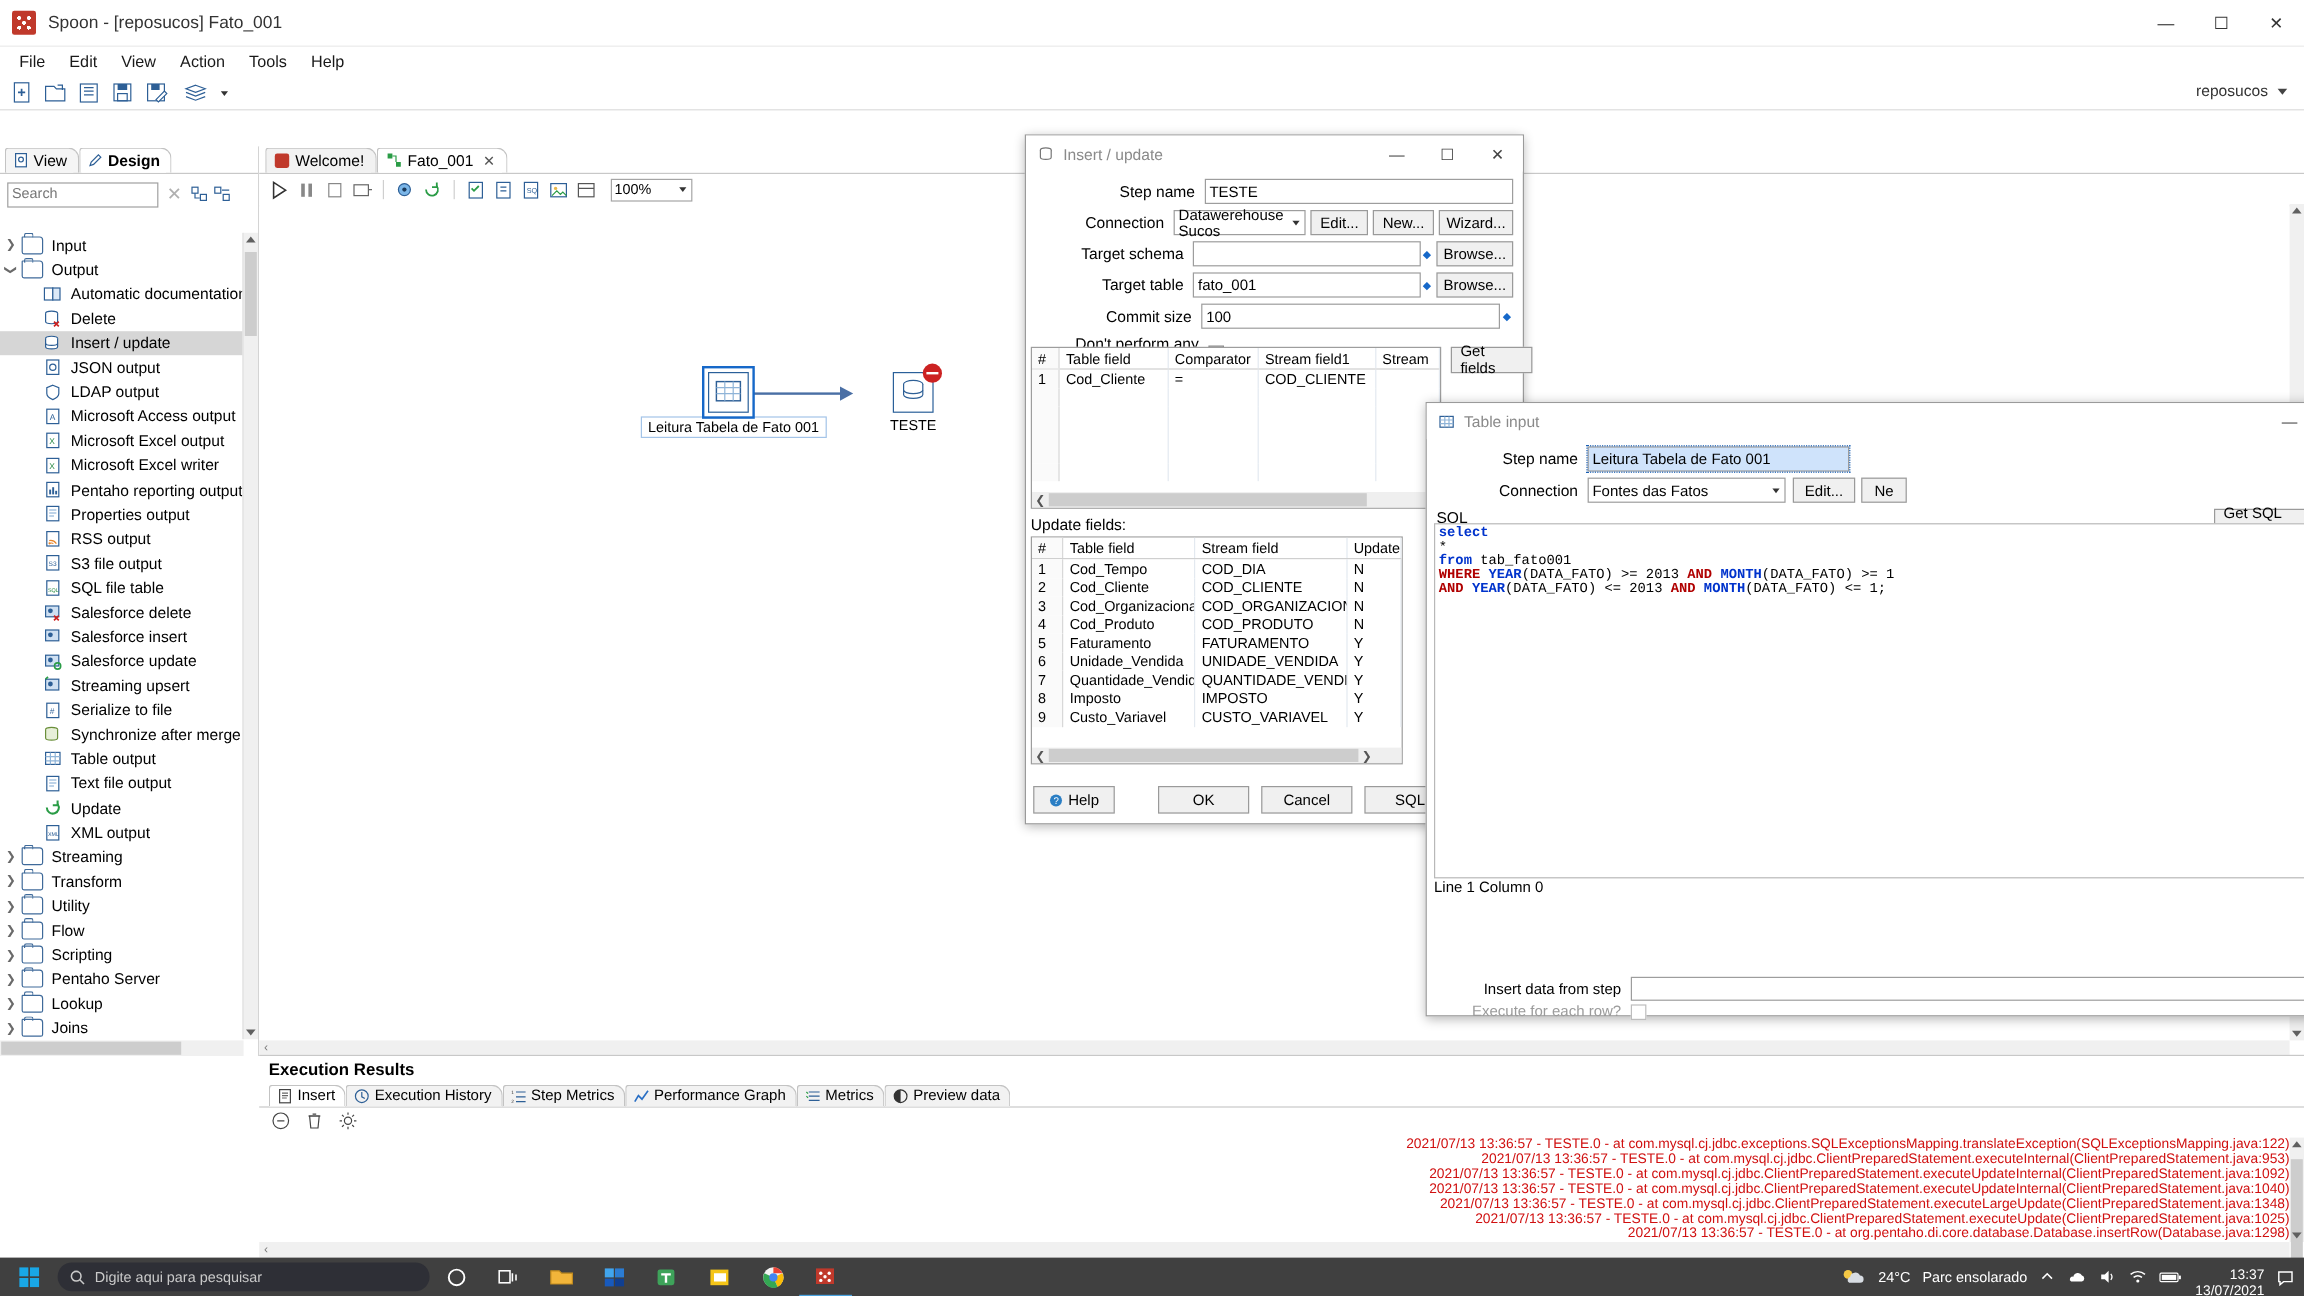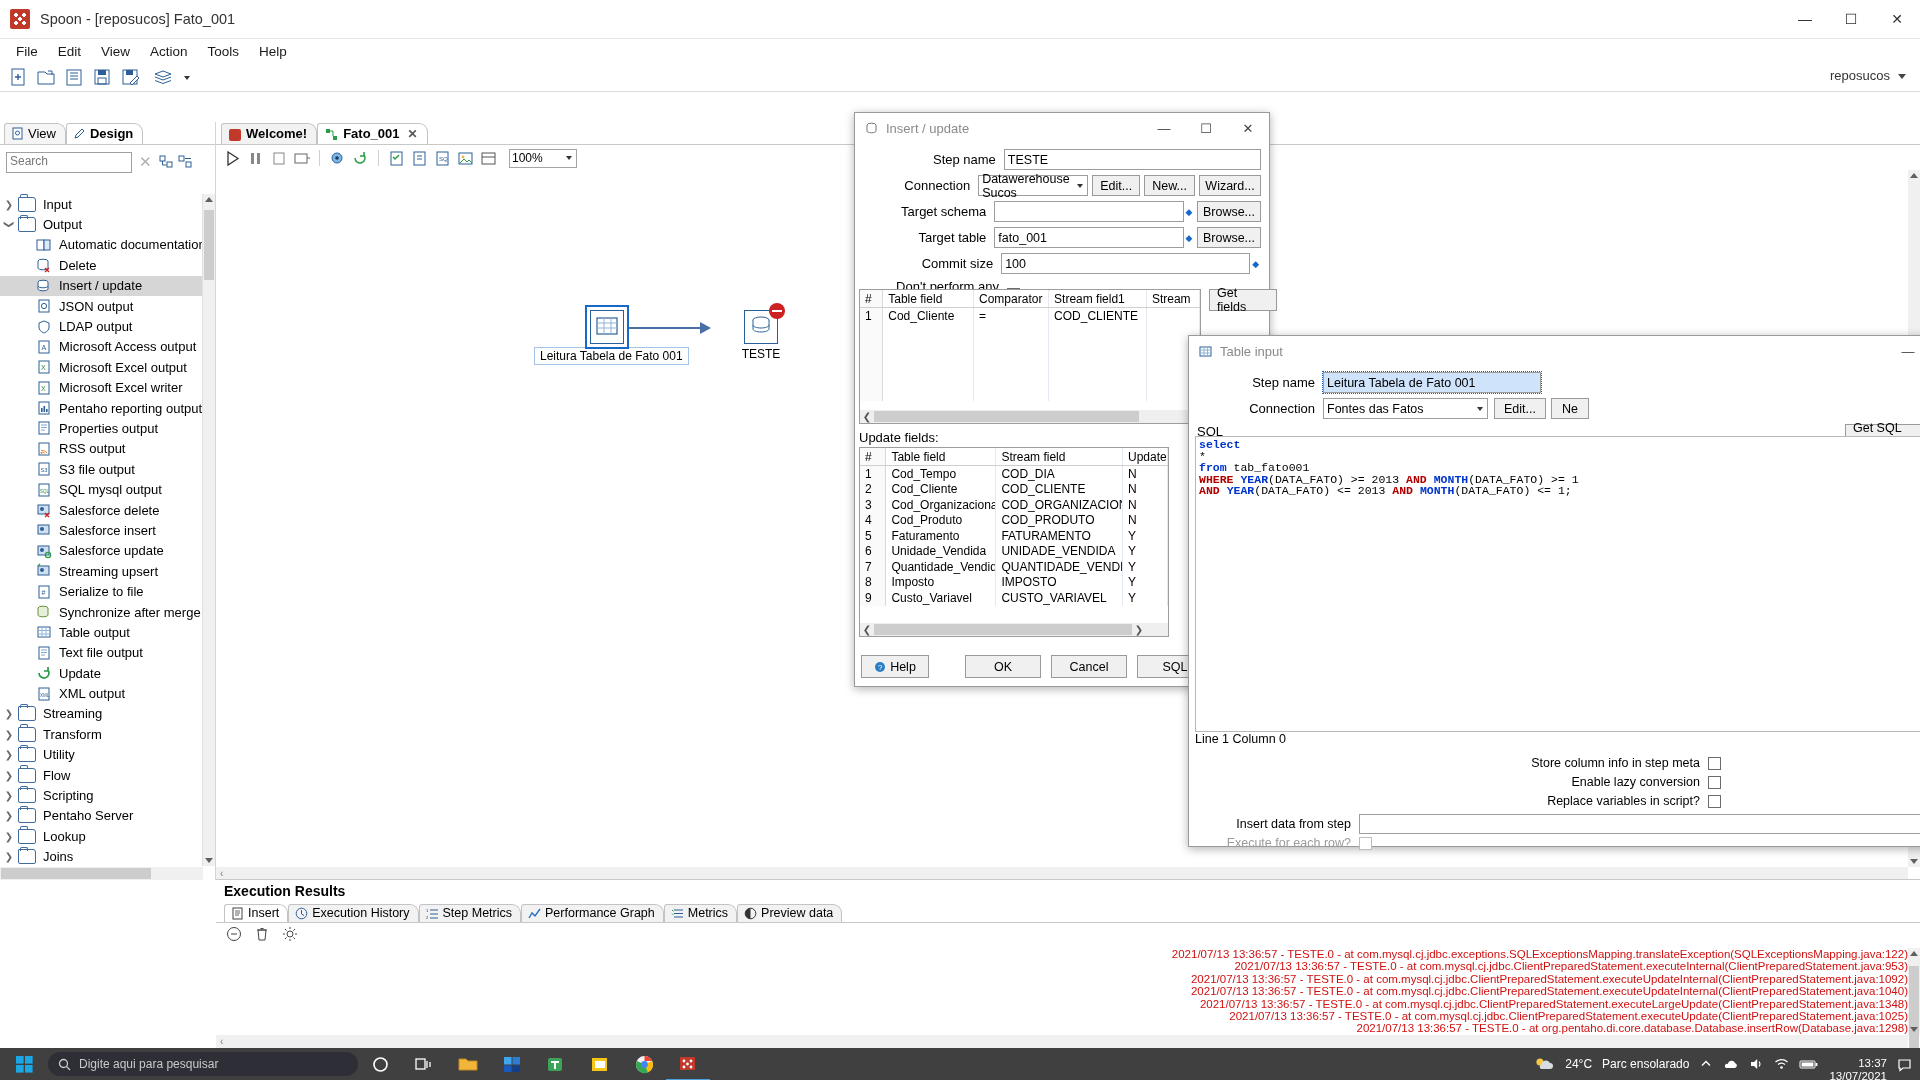--- a/index.html
+++ b/index.html
@@ -64,22 +64,22 @@
   .vtri{position:absolute;left:2px;width:0;height:0;border-left:4px solid transparent;
         border-right:4px solid transparent;}
   .vtri.up{top:3px;border-bottom:5px solid #606060;}
   .vtri.dn{bottom:3px;border-top:5px solid #606060;}
   .hscroll{position:absolute;left:0;right:12px;bottom:0;height:13px;background:#f0f0f0;}
 
   
   .canvaswrap{position:absolute;left:216px;top:122px;right:0;bottom:200px;background:#fff;}
   .doctabs{display:flex;height:22px;align-items:flex-end;padding-left:5px;
            border-bottom:1px solid #c8c8c8;background:#fff;}
-  .dtab{display:flex;align-items:flex-end;gap:5px;padding:2px 9px 3px 7px;font-size:13px;
-        border:1px solid #c3c3c3;border-bottom:none;border-radius:3px 9px 0 0;background:#f2f2f2;font-weight:bold;}
+  .dtab{display:flex;align-items:center;gap:5px;padding:2px 9px 3px 7px;font-size:13px;
+        border:1px solid #c3c3c3;border-bottom:none;border-radius:3px 9px 0 0;background:#f2f2f2;}
   .dtab.active{background:#fff;}
   .dtab .x{font-size:12px;color:#555;margin-left:3px;}
   .ctoolbar{height:26px;display:flex;align-items:center;gap:2px;padding-left:6px;
             border-bottom:1px solid #dcdcdc;}
   .ct{width:21px;height:21px;position:relative;}
   .ctsep{width:1px;height:16px;background:#cfcfcf;margin:0 5px;}
   .zoomsel{width:62px;height:17px;border:1px solid #a5a5a5;background:#fff;font-size:12px;
            padding:0 2px;display:flex;align-items:center;justify-content:space-between;
            margin-left:8px;}
   .zoomsel .cr{width:0;height:0;border-left:3.5px solid transparent;
@@ -394,21 +394,21 @@
             </svg></span>
           <span>S3 file output</span>
         </div>
         <div class="tnode">
           <span class="tw"></span>
           <span class="tw"></span>
           <span class="stepicon"><svg width="16" height="16" viewBox="0 0 16 16">
               <rect x="3" y="2" width="10" height="12" fill="#fff" stroke="#2d5f96"></rect>
               <text x="4" y="11" font-size="4.5" fill="#2a8c46">SQL</text>
             </svg></span>
-          <span>SQL mysql output</span>
+          <span>SQL file table</span>
         </div>
         <div class="tnode">
           <span class="tw"></span>
           <span class="tw"></span>
           <span class="stepicon"><svg width="16" height="16" viewBox="0 0 16 16">
               <rect x="2" y="3" width="11" height="9" fill="#cfe0f2" stroke="#2d5f96"></rect>
               <circle cx="6" cy="7" r="2" fill="#2d5f96"></circle>
               <path d="M9 11l4 4M13 11l-4 4" stroke="#cc2222" stroke-width="1.4"></path>
             </svg></span>
           <span>Salesforce delete</span>
@@ -991,37 +991,20 @@
     <div class="sqlbox" style="left:6px;top:100px;right:8px;height:290px;" id="sqlbox">
         <div><span class="kwb">select</span></div>
         <div><span class="">*</span></div>
         <div><span class="kwb">from</span><span class=""> tab_fato001</span></div>
         <div><span class="kwr">WHERE</span><span class=""> </span><span class="kwb">YEAR</span><span class="">(DATA_FATO) &gt;= 2013 </span><span class="kwr">AND</span><span class=""> </span><span class="kwb">MONTH</span><span class="">(DATA_FATO) &gt;= 1</span></div>
         <div><span class="kwr">AND</span><span class=""> </span><span class="kwb">YEAR</span><span class="">(DATA_FATO) &lt;= 2013 </span><span class="kwr">AND</span><span class=""> </span><span class="kwb">MONTH</span><span class="">(DATA_FATO) &lt;= 1;</span></div>
       </div>
 
     <div style="position:absolute;left:6px;top:396px;font-size:12.5px">Line 1 Column 0</div>
 
-    <div id="tioptions" style="position:absolute;left:6px;top:420px;right:8px;">
-        <div style="display: flex; align-items: center; justify-content: flex-end; margin-bottom: 5px;">
-          <span style="font-size:12.5px;padding-right:8px">Store column info in step meta</span>
-          <span class="chk"></span>
-          <span style="width:200px"></span>
-        </div>
-        <div style="display: flex; align-items: center; justify-content: flex-end; margin-bottom: 5px;">
-          <span style="font-size:12.5px;padding-right:8px">Enable lazy conversion</span>
-          <span class="chk"></span>
-          <span style="width:200px"></span>
-        </div>
-        <div style="display: flex; align-items: center; justify-content: flex-end; margin-bottom: 5px;">
-          <span style="font-size:12.5px;padding-right:8px">Replace variables in script?</span>
-          <span class="chk"></span>
-          <span style="width:200px"></span>
-        </div>
-      </div>
 
     <div style="position:absolute;left:6px;top:478px;right:8px;display:flex;align-items:center">
       <div class="flabel" style="width:156px;font-size:12.5px">Insert data from step</div>
       <div class="fcombo" style="flex:1;height:18px">
         <span></span>
       </div>
     </div>
     <div style="position:absolute;left:6px;top:500px;display:flex;align-items:flex-end">
       <div class="flabel" style="width:156px;font-size:12.5px;color:#9b9b9b">Execute for each row?</div>
       <div class="chk" style="border-color:#bdbdbd"></div>

